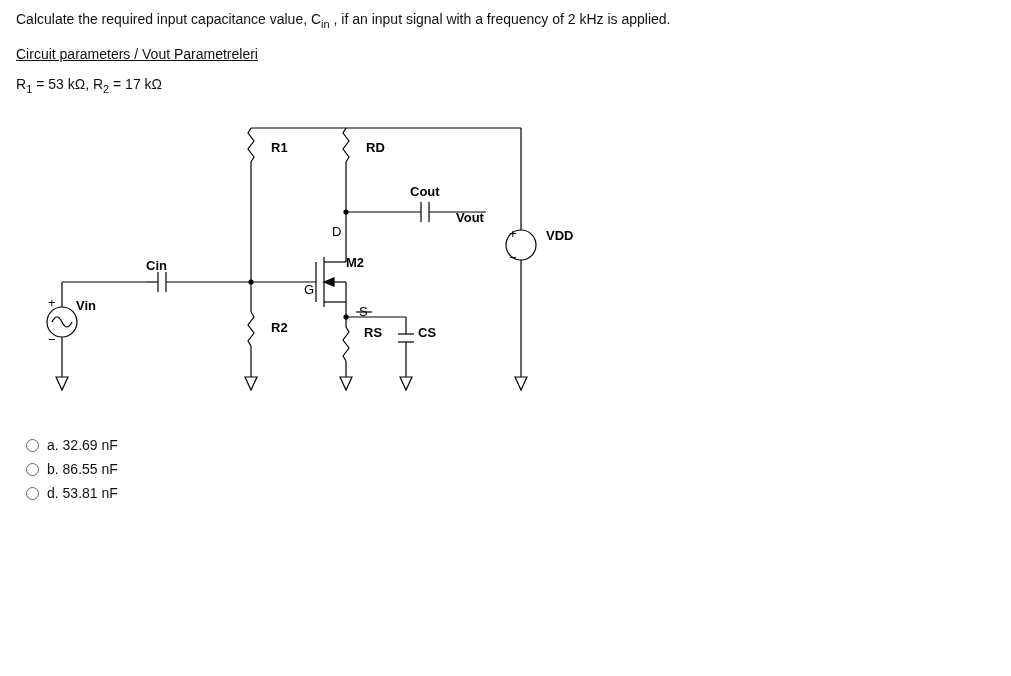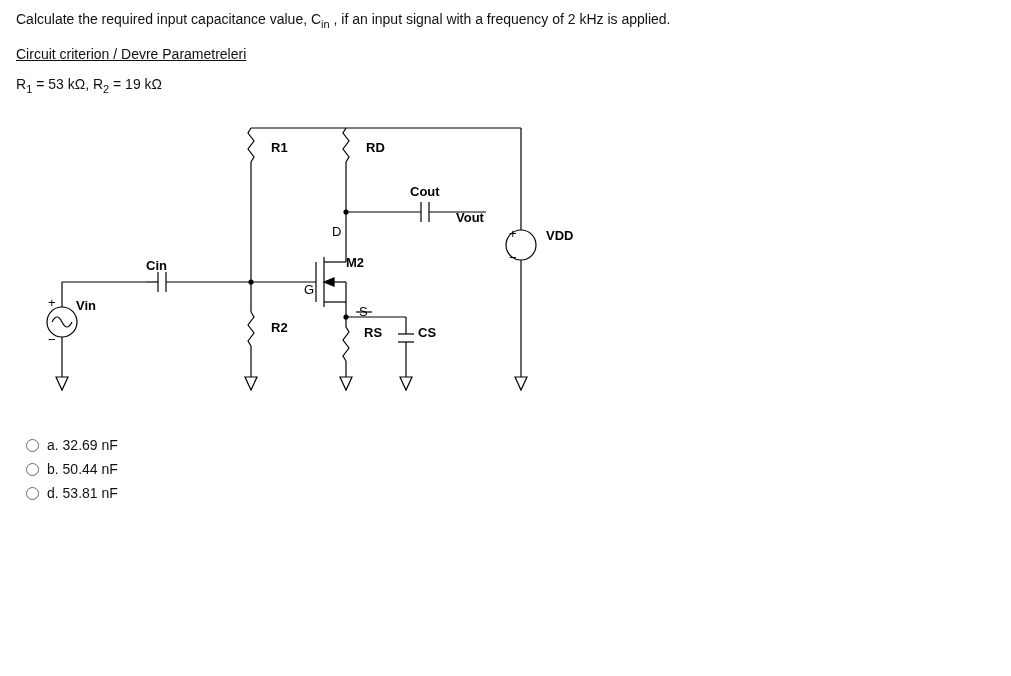--- a/index.html
+++ b/index.html
@@ -64,23 +64,23 @@
 
 
 
 <div class="problem-text">
   <p>
     <span>Calculate the required input capacitance value, C</span><span class="sub">in</span><span> , if an input signal with a frequency of 2 kHz is applied.</span>
   </p>
 </div>
 
 <div class="circuit-params">
-  <p><span class="underline">Circuit criterion / Devre Parametreleri</span></p>
+  <p><span class="underline">Circuit parameters / Vout Parametreleri</span></p>
   <p class="params-r">
-    <span>R</span><span class="sub">1</span><span> = 53 kΩ, R</span><span class="sub">2</span><span> = 19 kΩ</span>
+    <span>R</span><span class="sub">1</span><span> = 53 kΩ, R</span><span class="sub">2</span><span> = 17 kΩ</span>
   </p>
 </div>
 
 
 <svg class="circuit-svg" width="640" height="290" viewBox="0 0 640 290">
   <g stroke="#000" stroke-width="1.2" fill="none">
 
     <circle cx="36" cy="200" r="15"></circle>
     <path d="M26,200 q5,-10 10,0 q5,10 10,0"></path>
     <text x="22" y="185" fill="#000" stroke="none">+</text>
@@ -173,21 +173,21 @@
   </g>
 </svg>
 
 <div class="options">
   <div class="option-row">
     <span class="radio"></span>
     <span class="opt-label">a. 32.69 nF</span>
   </div>
   <div class="option-row">
     <span class="radio"></span>
-    <span class="opt-label">b. 50.44 nF</span>
+    <span class="opt-label">b. 86.55 nF</span>
   </div>
   <div class="option-row">
     <span class="radio"></span>
     <span class="opt-label">d. 53.81 nF</span>
   </div>
 </div>
 
 
 
 </body></html>

